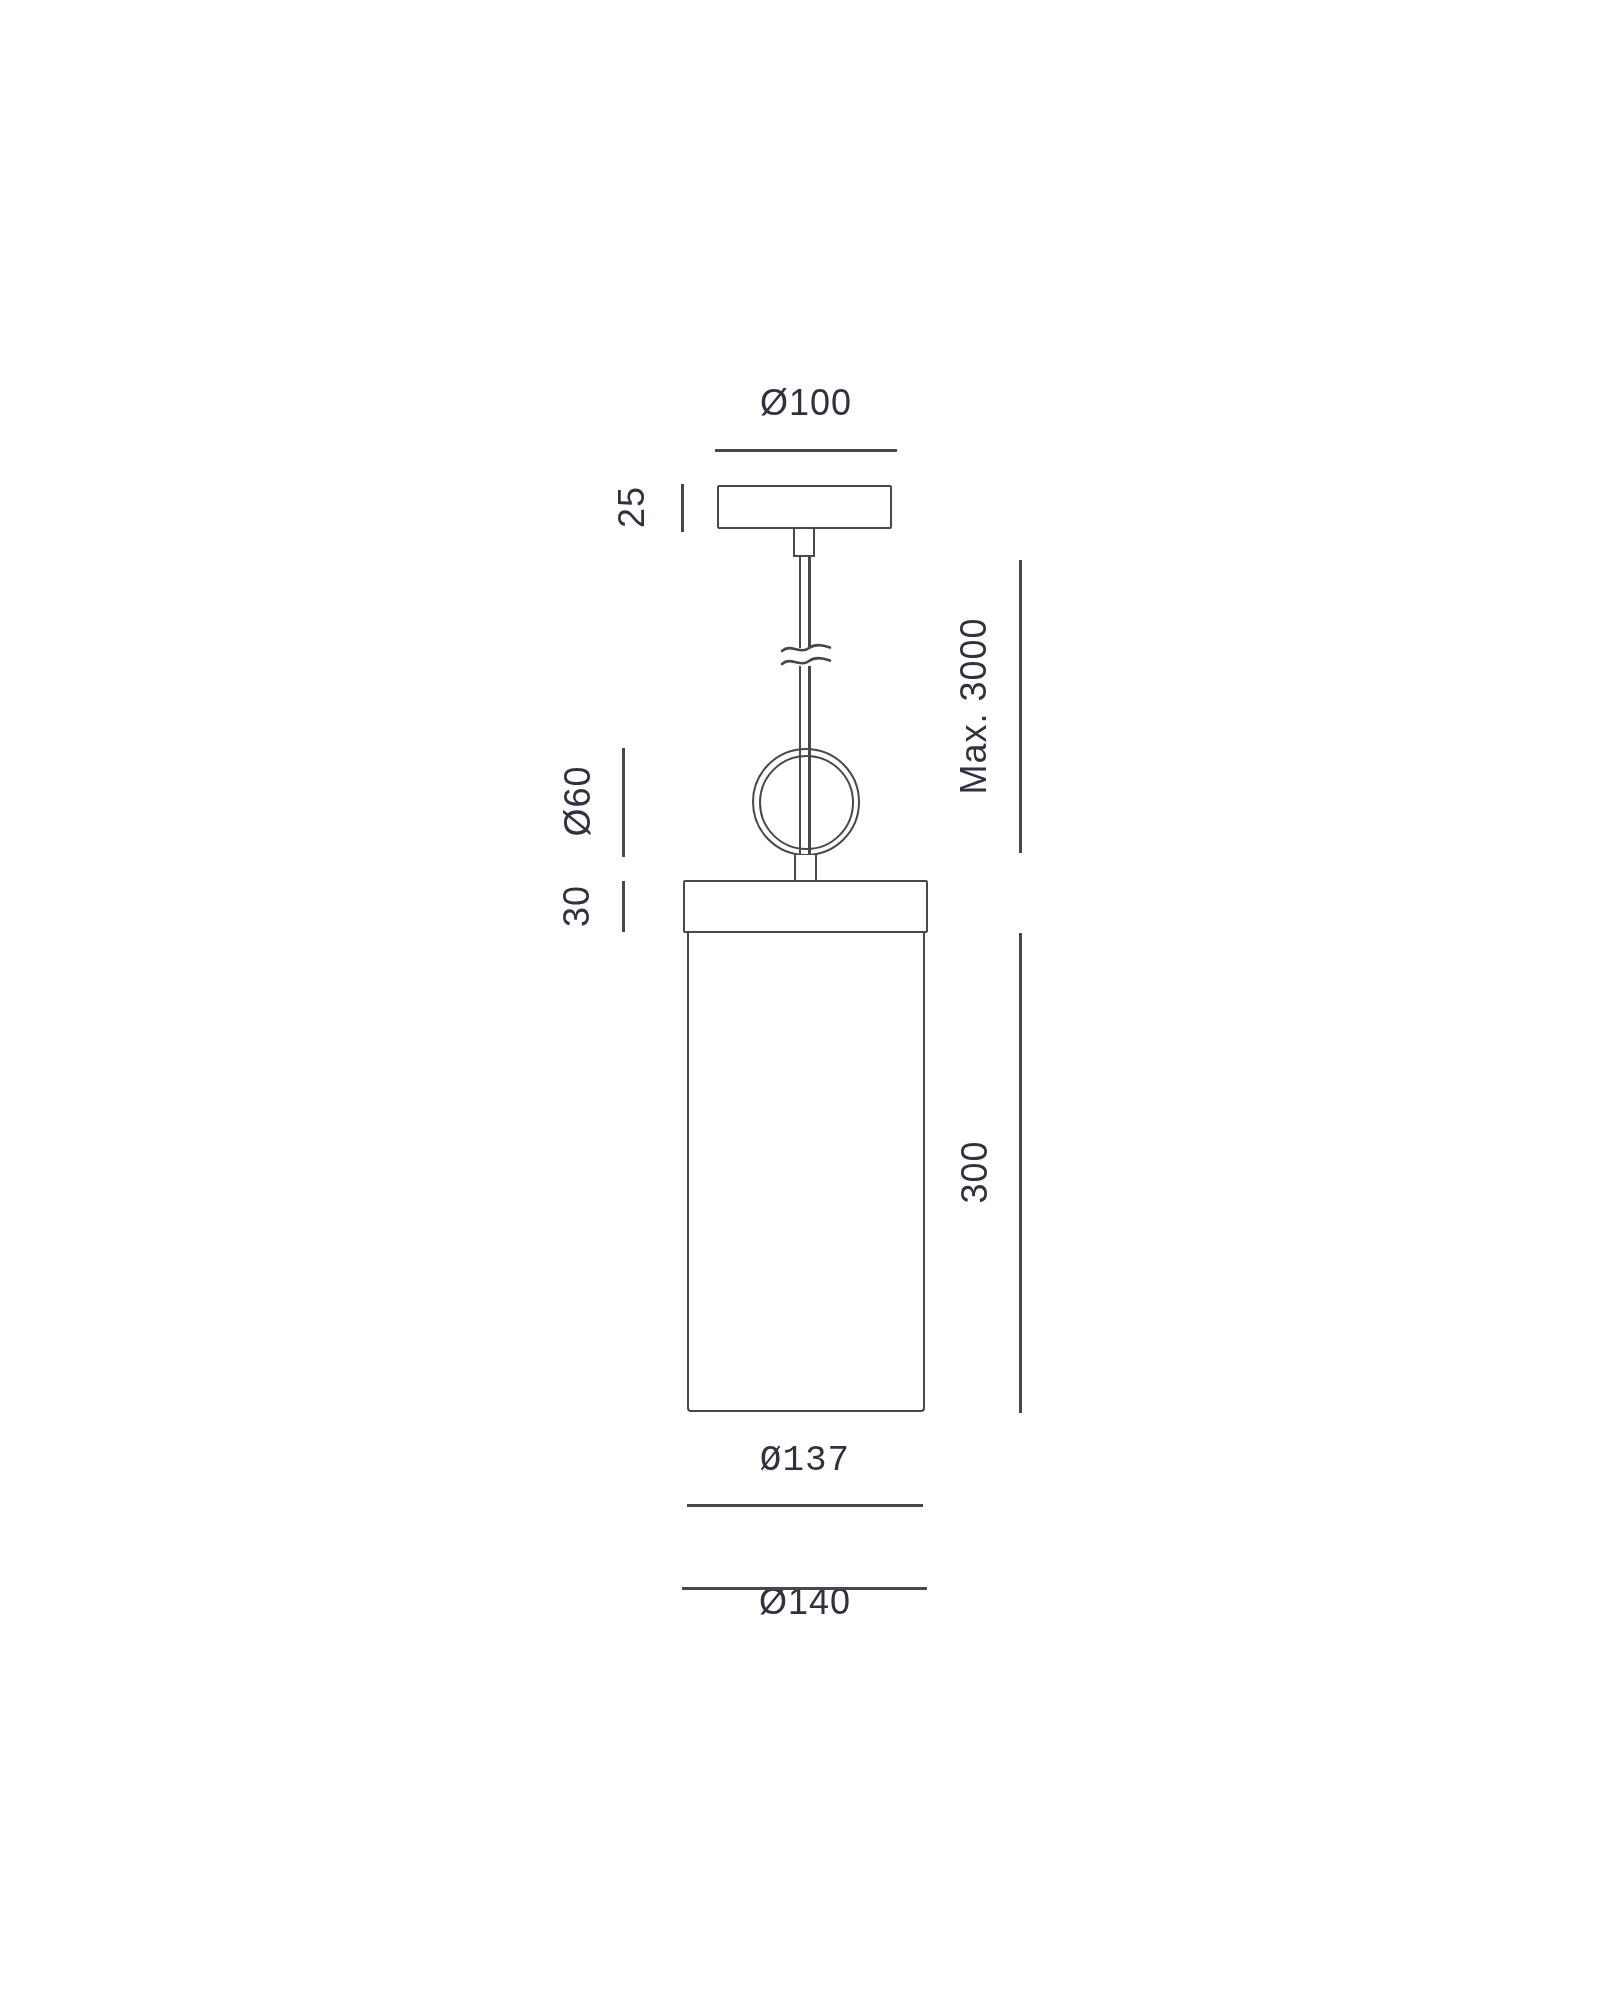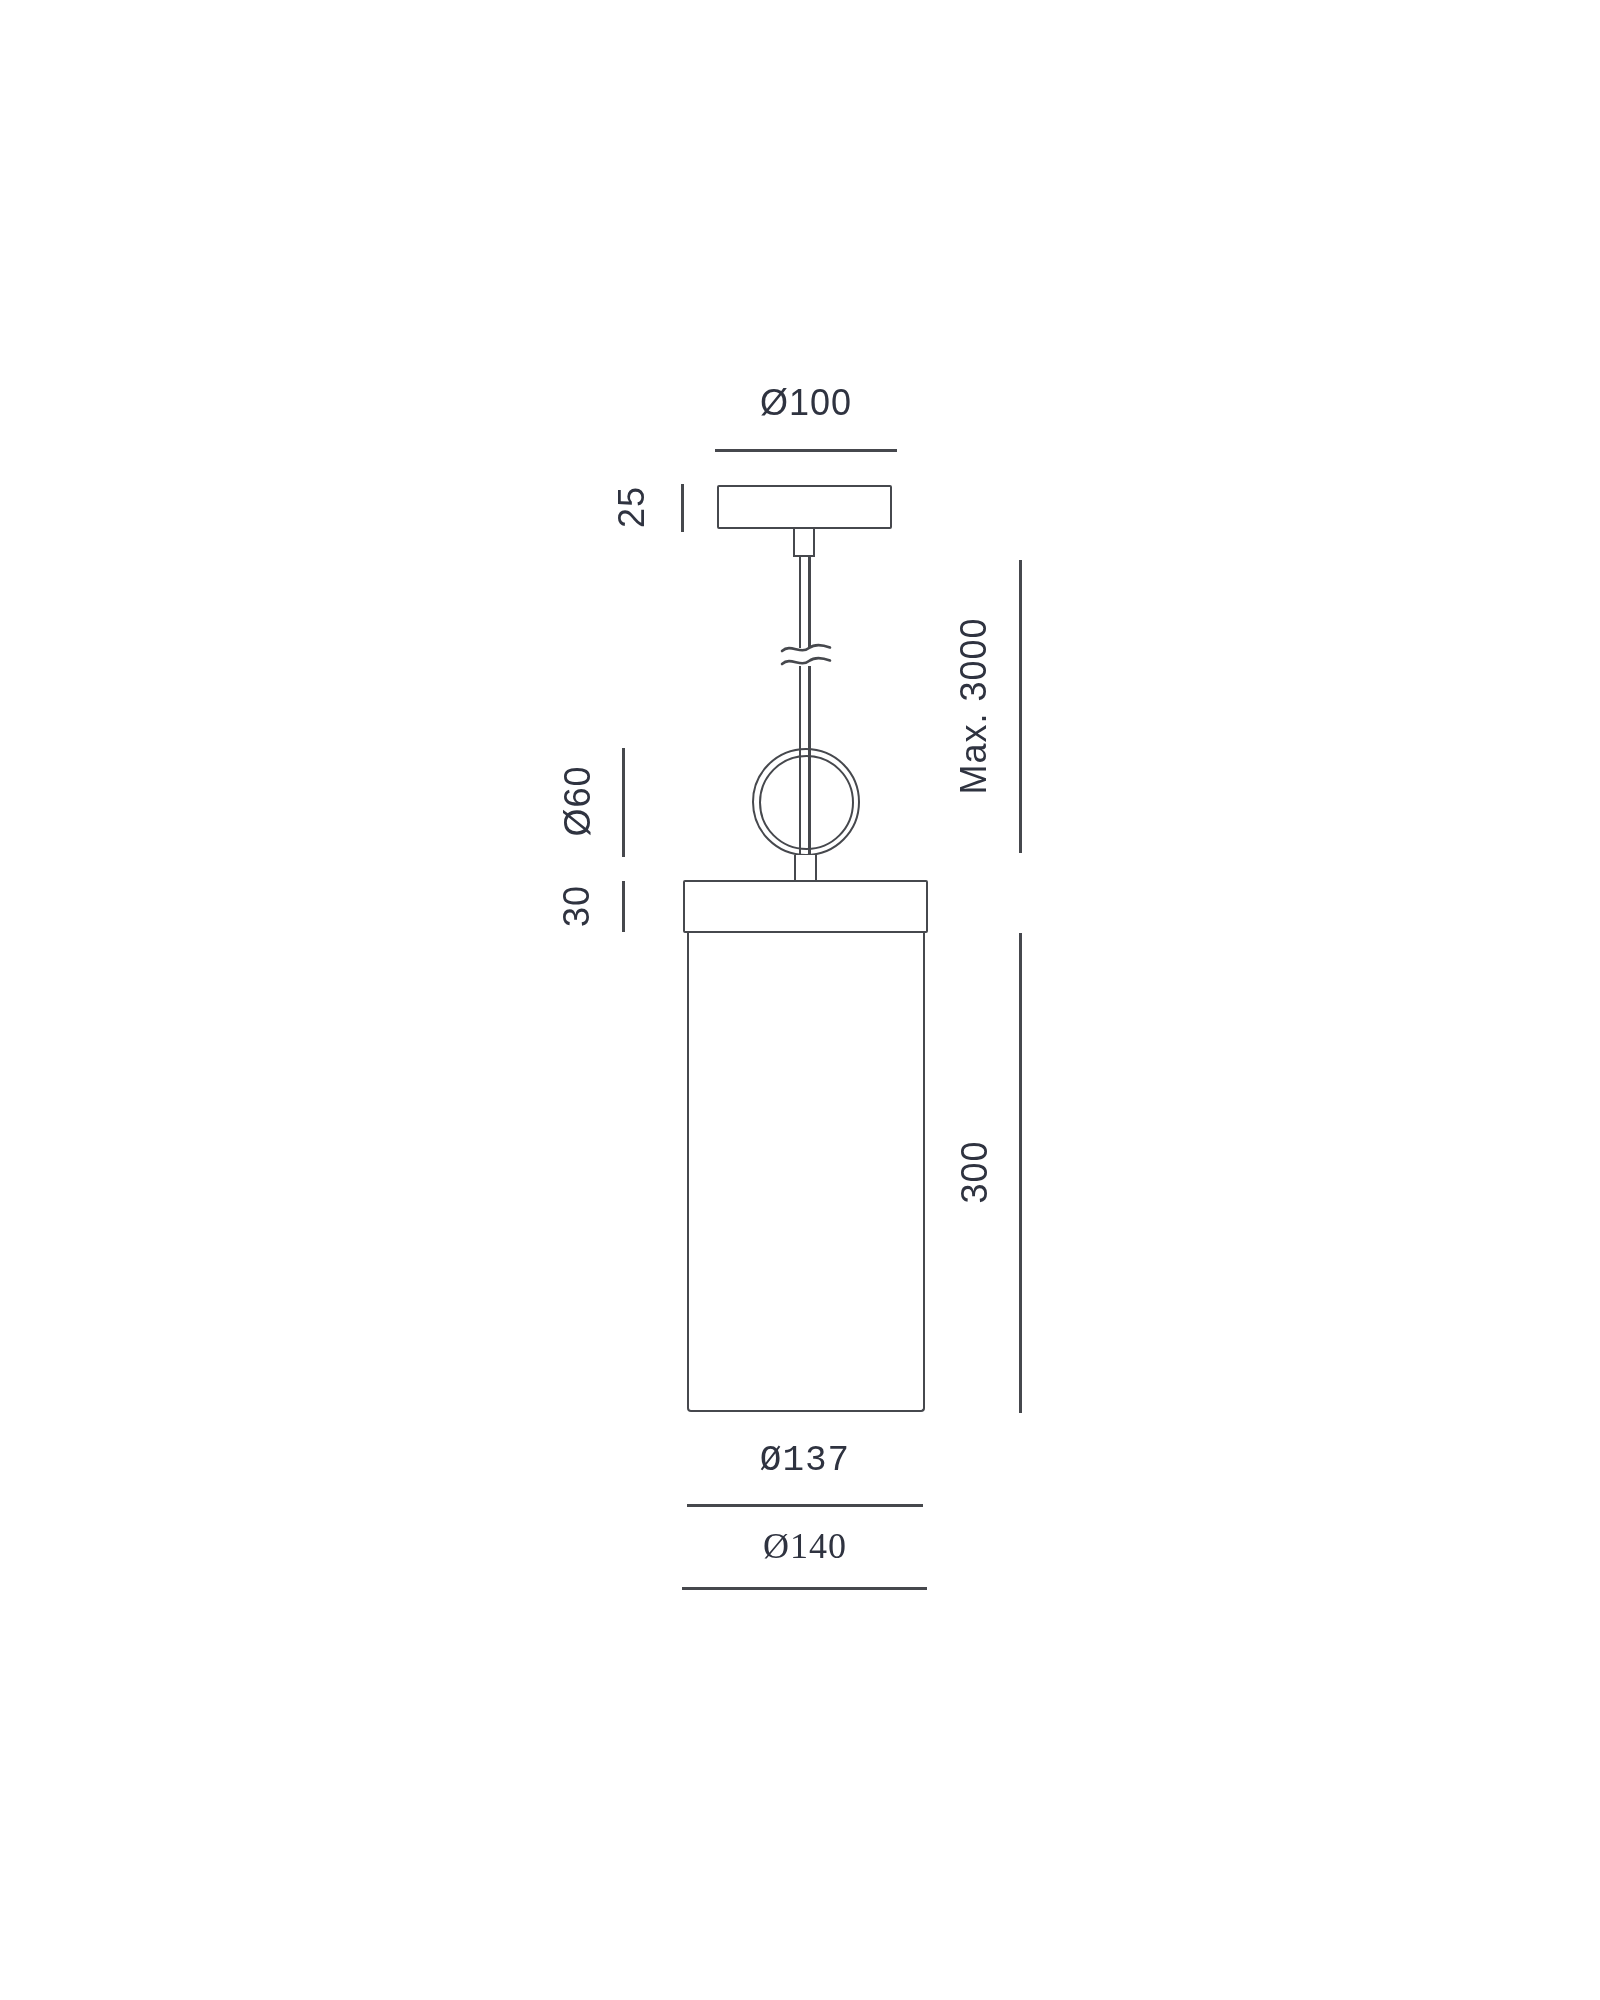--- a/index.html
+++ b/index.html
@@ -88,16 +88,16 @@
   <div class="dim-label vert" style="left:577px;top:906px;">30</div>
 
   <div class="outline" style="left:687px;top:933px;width:238px;height:479px;border-top:none;border-radius:0 0 4px 4px;"></div>
 
   <div class="vline" style="left:1019px;top:933px;height:480px;"></div>
   <div class="dim-label vert" style="left:975px;top:1172px;">300</div>
 
   <div class="dim-label" style="left:805px;top:1460px;font-family:Liberation Mono, monospace;">Ø137</div>
   <div class="hline" style="left:687px;top:1504px;width:236px;"></div>
 
-  <div class="dim-label" style="left:805px;top:1546px;font-family:Liberation Serif, serif;">Ø140</div>
+  <div class="dim-label" style="left:805px;top:1602px;">Ø140</div>
   <div class="hline" style="left:682px;top:1587px;width:245px;"></div>
 
 </div>
 
 </body></html>

